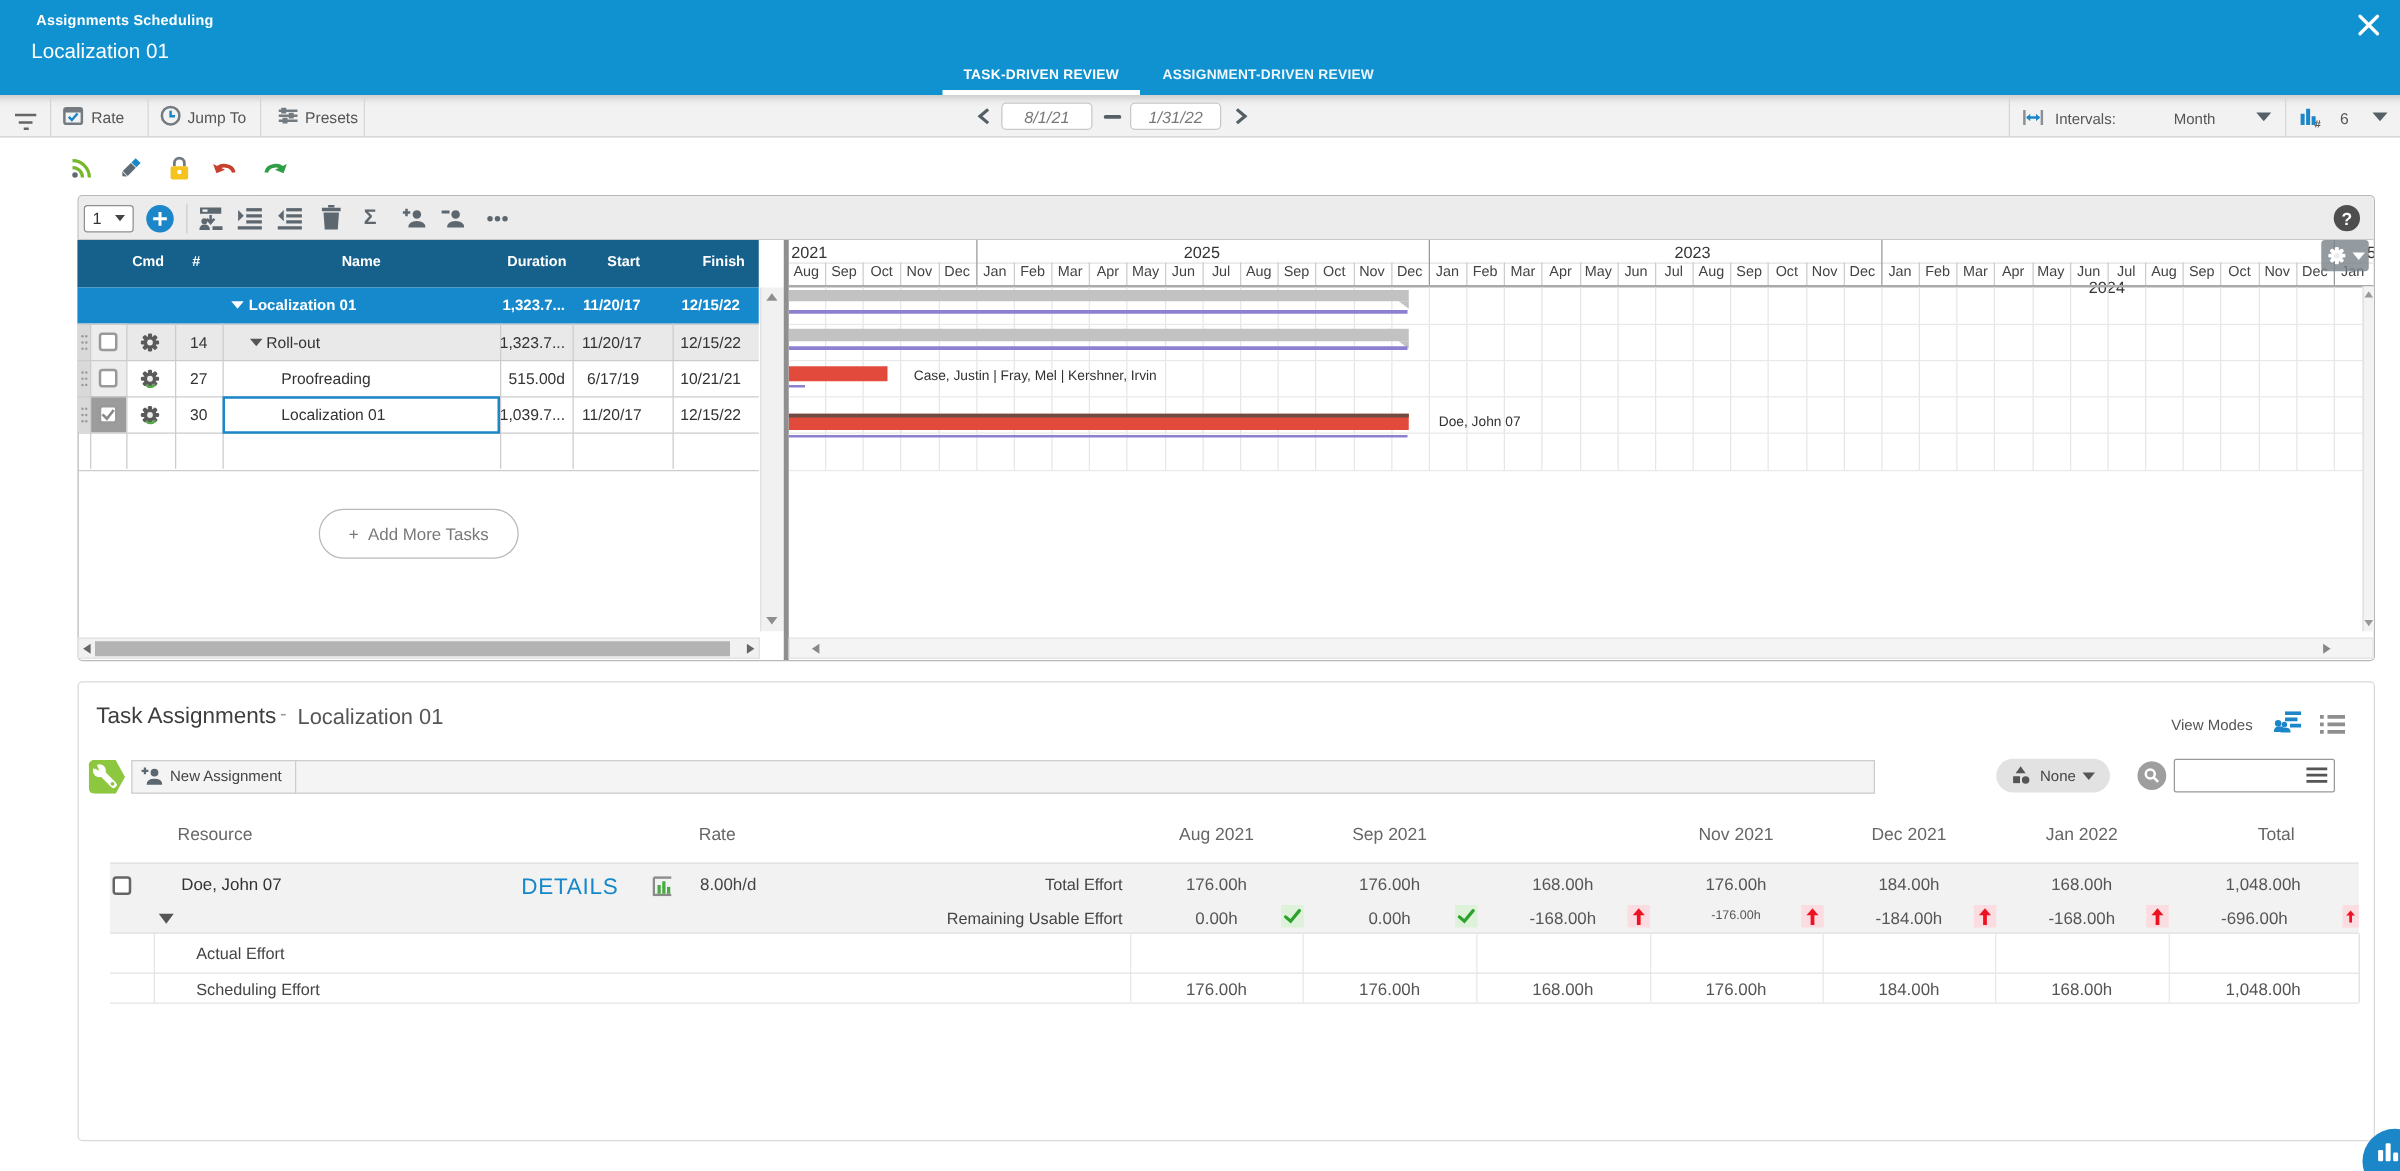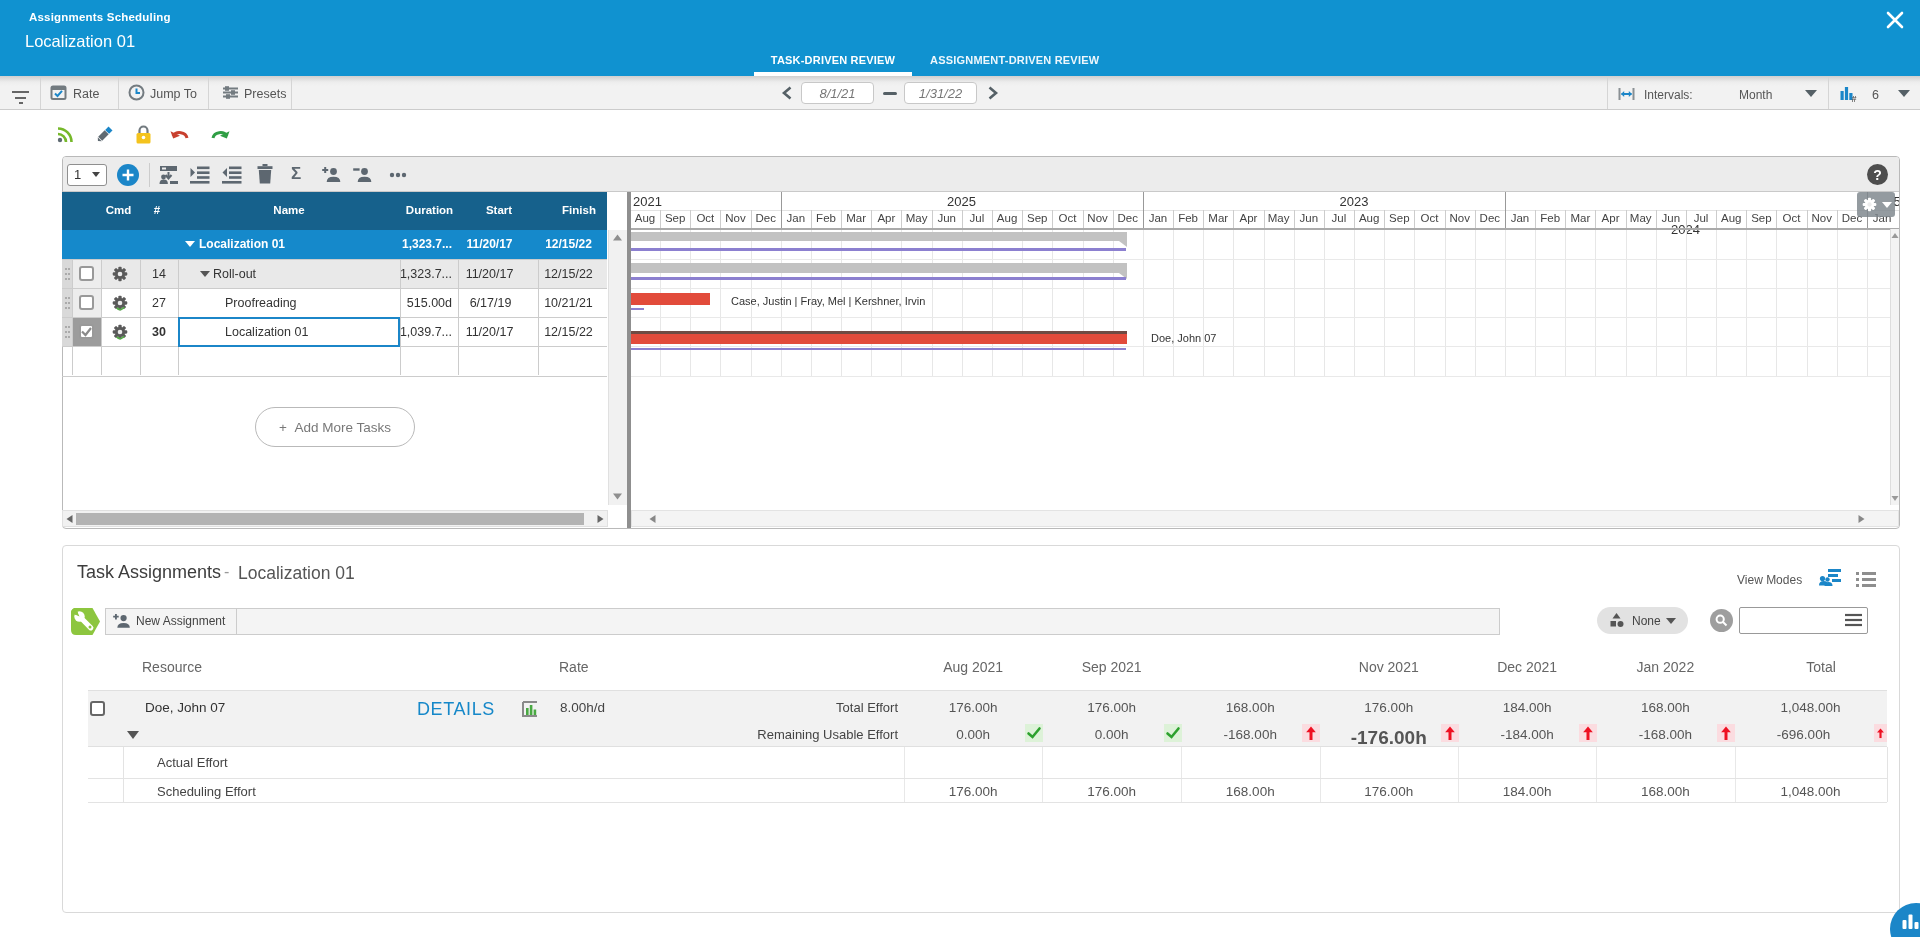--- a/index.html
+++ b/index.html
@@ -259,21 +259,21 @@
 <div style="position:absolute;left:159px;top:266.5px;transform:translateX(-50%);font-size:12.5px;color:#333;font-weight:normal;white-space:nowrap;">14</div>
 <div style="position:absolute;right:1468px;top:266.5px;font-size:12.5px;color:#333;font-weight:normal;white-space:nowrap;">1,323.7...</div>
 <div style="position:absolute;left:489.5px;top:266.5px;transform:translateX(-50%);font-size:12.5px;color:#333;font-weight:normal;white-space:nowrap;">11/20/17</div>
 <div style="position:absolute;left:568.5px;top:266.5px;transform:translateX(-50%);font-size:12.5px;color:#333;font-weight:normal;white-space:nowrap;">12/15/22</div>
 <div style="position:absolute;left:225px;top:295.6px;font-size:12.5px;color:#333;font-weight:normal;white-space:nowrap;">Proofreading</div>
 <div style="position:absolute;left:159px;top:295.6px;transform:translateX(-50%);font-size:12.5px;color:#333;font-weight:normal;white-space:nowrap;">27</div>
 <div style="position:absolute;right:1468px;top:295.6px;font-size:12.5px;color:#333;font-weight:normal;white-space:nowrap;">515.00d</div>
 <div style="position:absolute;left:490.5px;top:295.6px;transform:translateX(-50%);font-size:12.5px;color:#333;font-weight:normal;white-space:nowrap;">6/17/19</div>
 <div style="position:absolute;left:568.5px;top:295.6px;transform:translateX(-50%);font-size:12.5px;color:#333;font-weight:normal;white-space:nowrap;">10/21/21</div>
 <div style="position:absolute;left:225px;top:324.7px;font-size:12.5px;color:#333;font-weight:normal;white-space:nowrap;">Localization 01</div>
-<div style="position:absolute;left:159px;top:324.7px;transform:translateX(-50%);font-size:12.5px;color:#333;font-weight:bold;white-space:nowrap;text-align:right;">30</div>
+<div style="position:absolute;left:159px;top:324.7px;transform:translateX(-50%);font-size:12.5px;color:#333;font-weight:normal;white-space:nowrap;text-align:right;">30</div>
 <div style="position:absolute;right:1468px;top:324.7px;font-size:12.5px;color:#333;font-weight:normal;white-space:nowrap;">1,039.7...</div>
 <div style="position:absolute;left:489.5px;top:324.7px;transform:translateX(-50%);font-size:12.5px;color:#333;font-weight:normal;white-space:nowrap;">11/20/17</div>
 <div style="position:absolute;left:568.5px;top:324.7px;transform:translateX(-50%);font-size:12.5px;color:#333;font-weight:normal;white-space:nowrap;">12/15/22</div>
 <div style="position:absolute;left:178px;top:317.3px;width:222px;height:29.8px;border:2px solid #1b86c8;"></div>
 <div style="position:absolute;left:255px;top:407px;width:160px;height:40px;border:1px solid #b9b9b9;border-radius:21px;"></div>
 <div style="position:absolute;left:335px;top:420px;transform:translateX(-50%);font-size:13.5px;color:#787878;font-weight:normal;white-space:nowrap;">+&nbsp;&nbsp;Add More Tasks</div>
 <div style="position:absolute;left:608px;top:230px;width:19px;height:275px;background:#f1f1f1;border-left:1px solid #e0e0e0;"></div>
 <svg style="position:absolute;left:612px;top:233px" width="11" height="9" viewBox="0 0 11 9">
     <path d="M5.5 1.5 L10 7.5 L1 7.5 z" fill="#8f8f8f"></path>
   </svg>
@@ -570,21 +570,21 @@
     <path d="M3.5 9.5 L7.5 13 L14.5 4.5" stroke="#2da12e" stroke-width="2.6" fill="none" stroke-linecap="round"></path>
   </svg>
 <div style="position:absolute;left:1250.25px;top:700px;transform:translateX(-50%);font-size:13.5px;color:#555;font-weight:normal;white-space:nowrap;">168.00h</div>
 <div style="position:absolute;left:1250.25px;top:726.5px;transform:translateX(-50%);font-size:13.5px;color:#555;font-weight:normal;white-space:nowrap;">-168.00h</div>
 <div style="position:absolute;left:1302.0px;top:724px;width:18px;height:18px;background:#fbdce0;"></div>
 <svg style="position:absolute;left:1302.0px;top:724px" width="18" height="18" viewBox="0 0 18 18">
     <path d="M9 16 L9 5" stroke="#ee1122" stroke-width="3" fill="none"></path>
     <path d="M4.2 8.2 L9 2.6 L13.8 8.2 z" fill="#ee1122"></path>
   </svg>
 <div style="position:absolute;left:1388.75px;top:700px;transform:translateX(-50%);font-size:13.5px;color:#555;font-weight:normal;white-space:nowrap;">176.00h</div>
-<div style="position:absolute;left:1388.75px;top:726.5px;transform:translateX(-50%);font-size:19px;color:#555;font-weight:bold;white-space:nowrap;">-176.00h</div>
+<div style="position:absolute;left:1388.75px;top:726.5px;transform:translateX(-50%);font-size:10px;color:#555;font-weight:normal;white-space:nowrap;">-176.00h</div>
 <div style="position:absolute;left:1440.5px;top:724px;width:18px;height:18px;background:#fbdce0;"></div>
 <svg style="position:absolute;left:1440.5px;top:724px" width="18" height="18" viewBox="0 0 18 18">
     <path d="M9 16 L9 5" stroke="#ee1122" stroke-width="3" fill="none"></path>
     <path d="M4.2 8.2 L9 2.6 L13.8 8.2 z" fill="#ee1122"></path>
   </svg>
 <div style="position:absolute;left:1527.15px;top:700px;transform:translateX(-50%);font-size:13.5px;color:#555;font-weight:normal;white-space:nowrap;">184.00h</div>
 <div style="position:absolute;left:1527.15px;top:726.5px;transform:translateX(-50%);font-size:13.5px;color:#555;font-weight:normal;white-space:nowrap;">-184.00h</div>
 <div style="position:absolute;left:1578.8px;top:724px;width:18px;height:18px;background:#fbdce0;"></div>
 <svg style="position:absolute;left:1578.8px;top:724px" width="18" height="18" viewBox="0 0 18 18">
     <path d="M9 16 L9 5" stroke="#ee1122" stroke-width="3" fill="none"></path>

